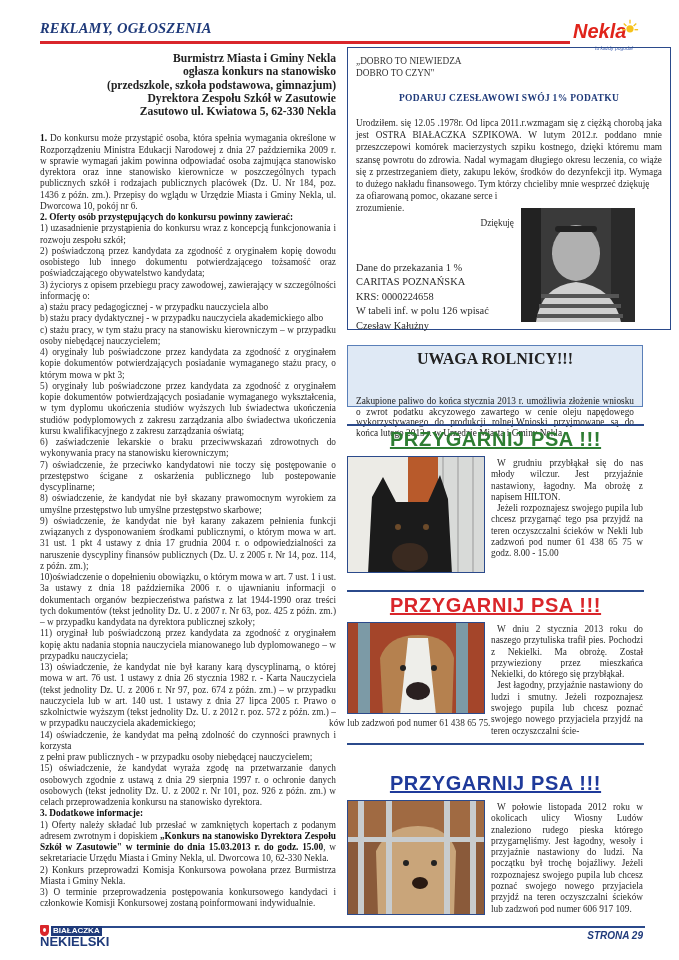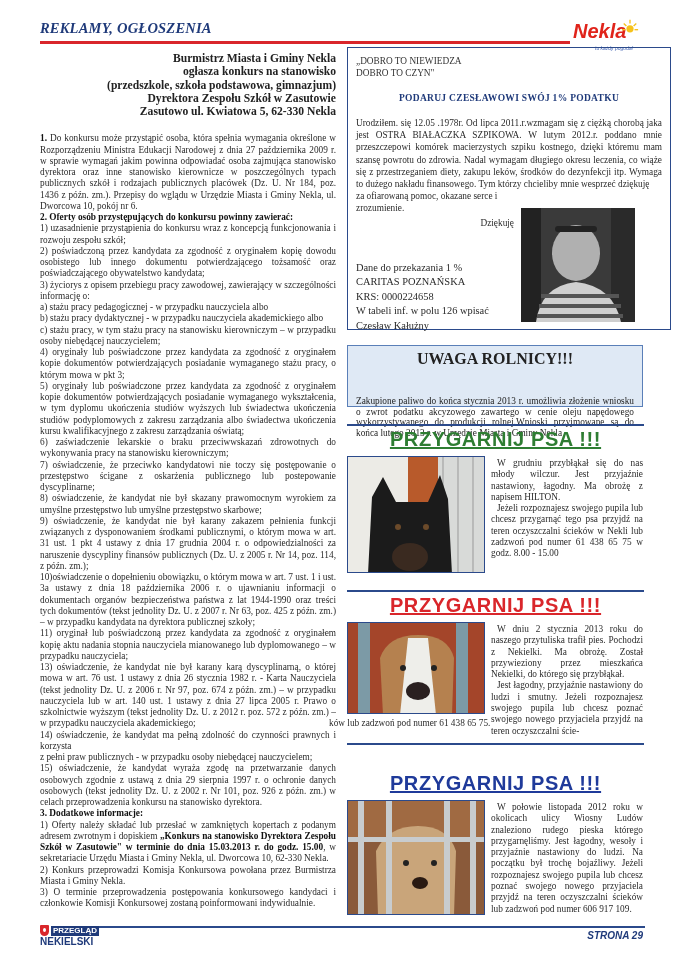--- a/index.html
+++ b/index.html
@@ -38,21 +38,21 @@
   .dog-text { position: absolute; left: 491px; width: 152px; font-size: 9.3px; line-height: 11.3px; text-align: justify; color: #2a2a2a; }
   .dog-text p { text-indent: 6px; }
   .dog-tail { position: absolute; left: 329px; font-size: 9.3px; color: #2a2a2a; }
 
   .footer-rule { position: absolute; left: 95px; top: 926px; width: 550px; height: 2px; background: #2b4a8b; }
   .footer-logo { position: absolute; left: 40px; top: 925px; }
   .footer-logo .top { display: flex; align-items: center; gap: 2px; }
   .footer-logo .shield { width: 9px; height: 11px; background: #d9262b; border-radius: 1px 1px 5px 5px; position: relative; }
   .footer-logo .shield::after { content: ""; position: absolute; left: 3px; top: 3px; width: 3px; height: 4px; background: #fff; border-radius: 50%; }
   .footer-logo .pz { background: #1f3a7a; color: #fff; font-family: "Liberation Sans", sans-serif; font-weight: bold; font-size: 8px; padding: 0 2px; line-height: 10px; }
-  .footer-logo .nk { font-family: "Liberation Sans", sans-serif; font-weight: bold; font-size: 10px; color: #1f3a7a; line-height: 11px; }
+  .footer-logo .nk { font-family: "Liberation Sans", sans-serif; font-weight: bold; font-size: 13px; color: #1f3a7a; line-height: 11px; }
   .page-num { position: absolute; right: 36px; top: 930px; font-family: "Liberation Sans", sans-serif; font-style: italic; font-weight: bold; font-size: 10px; color: #1f3a7a; }
 </style>
 </head>
 <body>
 
 <div class="header-title">REKLAMY, OGŁOSZENIA</div>
 <div class="header-rule"></div>
 <div class="logo">
   <div class="logo-word">Nekla</div>
   <svg class="logo-sun" viewBox="0 0 20 20">
@@ -208,17 +208,17 @@
   </svg>
 </div>
 <div class="dog-text" style="top:802px">
   <p>W połowie listopada 2012 roku w okolicach ulicy Wiosny Ludów znaleziono rudego pieska którego przygarnęliśmy. Jest łagodny, wesoły i przyjaźnie nastawiony do ludzi. Na początku był trochę bojaźliwy. Jeżeli rozpoznajesz swojego pupila lub chcesz poznać swojego nowego przyjaciela przyjdź na teren oczyszczalni ścieków lub zadzwoń pod numer 606 917 109.</p>
 </div>
 
 <div class="footer-rule"></div>
 <div class="footer-logo">
   <div class="top">
     <div class="shield"></div>
-    <div class="pz">PRZEGLĄD</div>
+    <div class="pz">BIAŁACZKA</div>
   </div>
   <div class="nk">NEKIELSKI</div>
 </div>
 <div class="page-num">STRONA 29</div>
 
 </body></html>

